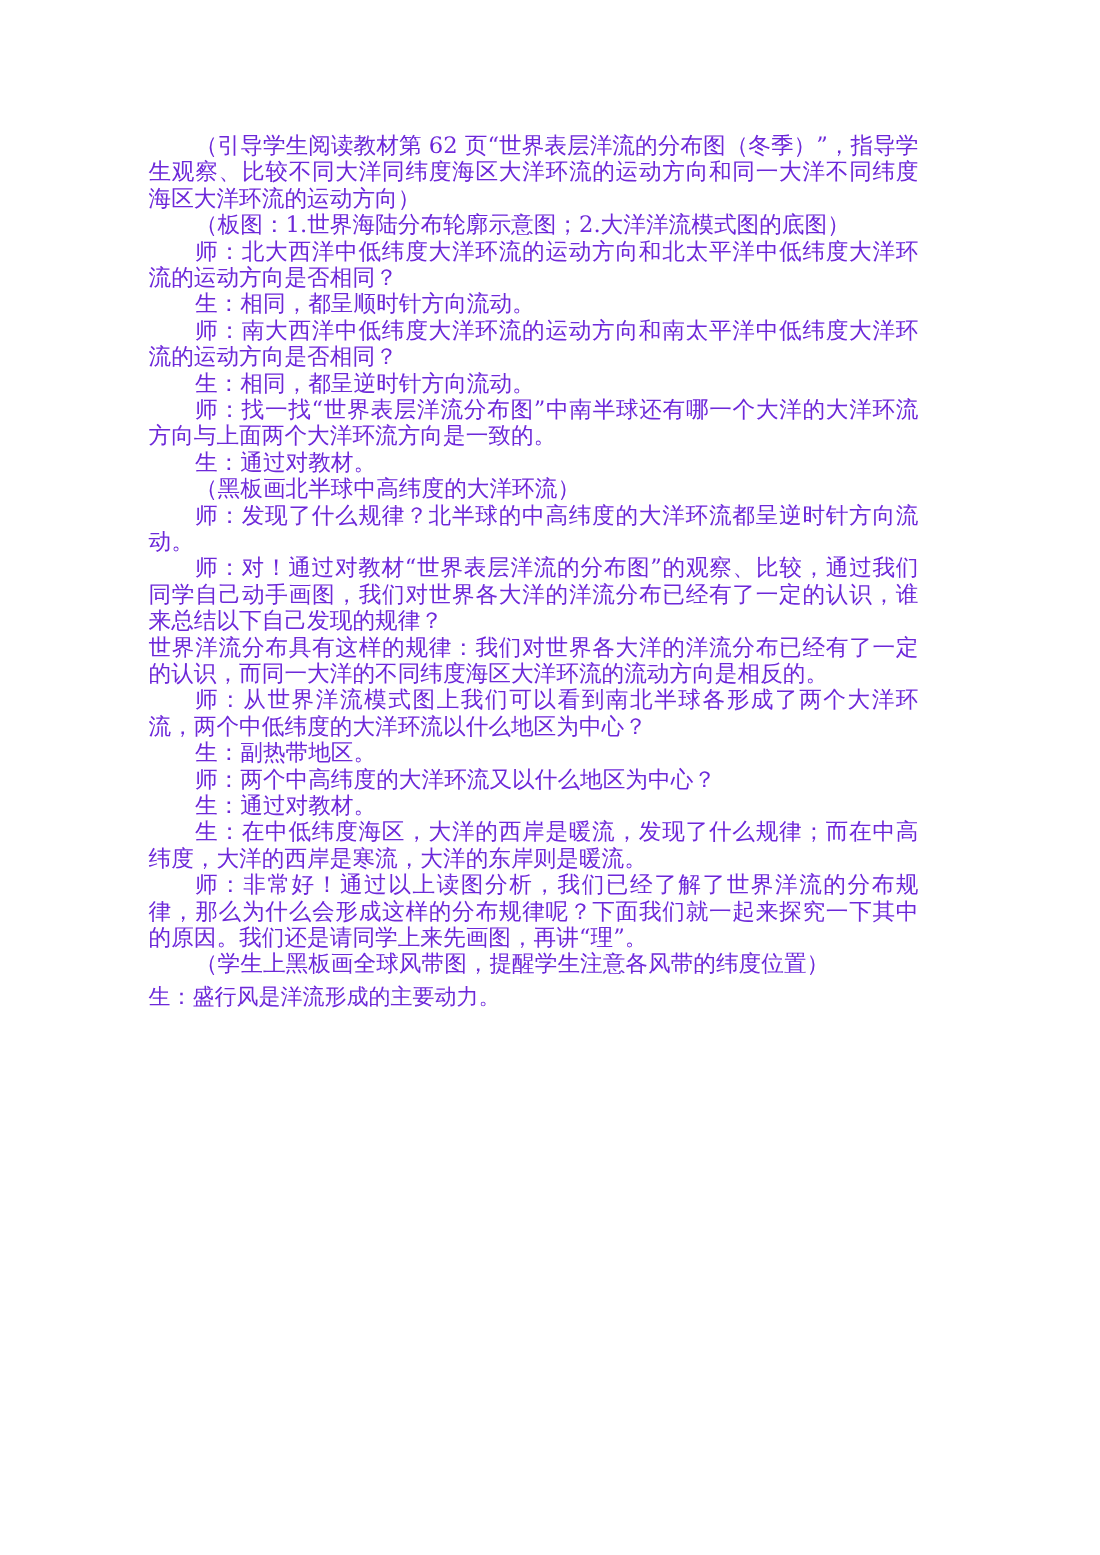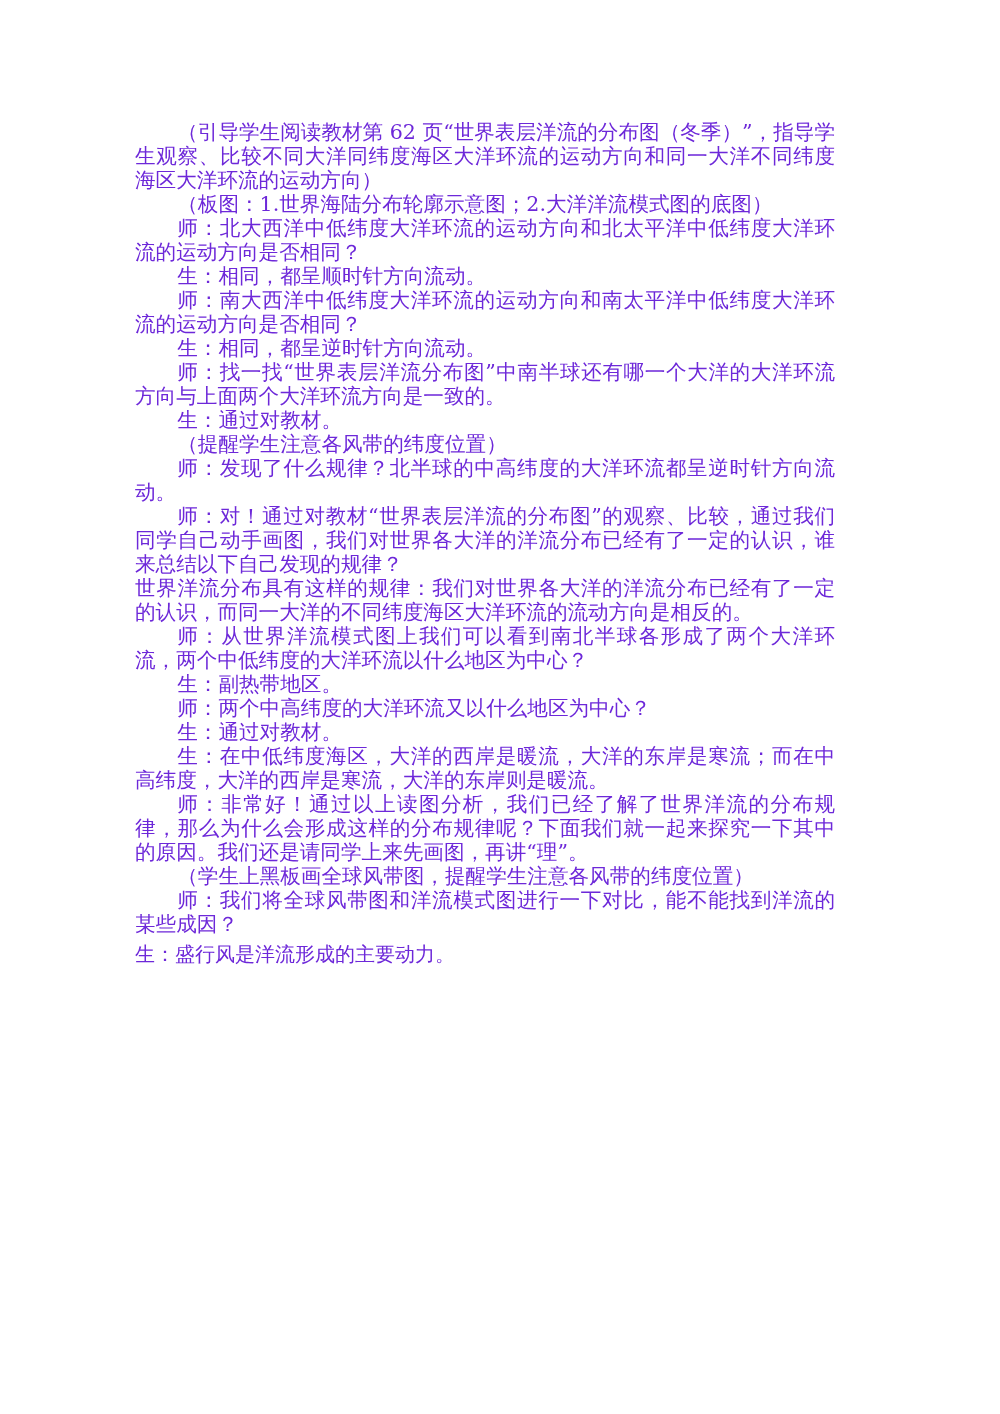--- a/index.html
+++ b/index.html
@@ -24,26 +24,25 @@
 
 <div class="page">
   <p class="p">（引导学生阅读教材第 62 页“世界表层洋流的分布图（冬季）”，指导学生观察、比较不同大洋同纬度海区大洋环流的运动方向和同一大洋不同纬度海区大洋环流的运动方向）</p>
   <p class="p">（板图：1.世界海陆分布轮廓示意图；2.大洋洋流模式图的底图）</p>
   <p class="p">师：北大西洋中低纬度大洋环流的运动方向和北太平洋中低纬度大洋环流的运动方向是否相同？</p>
   <p class="p">生：相同，都呈顺时针方向流动。</p>
   <p class="p">师：南大西洋中低纬度大洋环流的运动方向和南太平洋中低纬度大洋环流的运动方向是否相同？</p>
   <p class="p">生：相同，都呈逆时针方向流动。</p>
   <p class="p">师：找一找“世界表层洋流分布图”中南半球还有哪一个大洋的大洋环流方向与上面两个大洋环流方向是一致的。</p>
   <p class="p">生：通过对教材。</p>
-  <p class="p">（提醒学生注意各风带的纬度位置）</p>
+  <p class="p">（黑板画北半球中高纬度的大洋环流）</p>
   <p class="p">师：发现了什么规律？北半球的中高纬度的大洋环流都呈逆时针方向流动。</p>
   <p class="p">师：对！通过对教材“世界表层洋流的分布图”的观察、比较，通过我们同学自己动手画图，我们对世界各大洋的洋流分布已经有了一定的认识，谁来总结以下自己发现的规律？</p>
   <p class="p noindent">世界洋流分布具有这样的规律：我们对世界各大洋的洋流分布已经有了一定的认识，而同一大洋的不同纬度海区大洋环流的流动方向是相反的。</p>
   <p class="p">师：从世界洋流模式图上我们可以看到南北半球各形成了两个大洋环流，两个中低纬度的大洋环流以什么地区为中心？</p>
   <p class="p">生：副热带地区。</p>
   <p class="p">师：两个中高纬度的大洋环流又以什么地区为中心？</p>
   <p class="p">生：通过对教材。</p>
-  <p class="p">生：在中低纬度海区，大洋的西岸是暖流，大洋的东岸是寒流；而在中高纬度，大洋的西岸是寒流，大洋的东岸则是暖流。</p>
+  <p class="p">生：在中低纬度海区，大洋的西岸是暖流，发现了什么规律；而在中高纬度，大洋的西岸是寒流，大洋的东岸则是暖流。</p>
   <p class="p">师：非常好！通过以上读图分析，我们已经了解了世界洋流的分布规律，那么为什么会形成这样的分布规律呢？下面我们就一起来探究一下其中的原因。我们还是请同学上来先画图，再讲“理”。</p>
   <p class="p">（学生上黑板画全球风带图，提醒学生注意各风带的纬度位置）</p>
-  <p class="p">师：我们将全球风带图和洋流模式图进行一下对比，能不能找到洋流的某些成因？</p>
   <p class="p last">生：盛行风是洋流形成的主要动力。</p>
 </div>
 
 </body></html>

